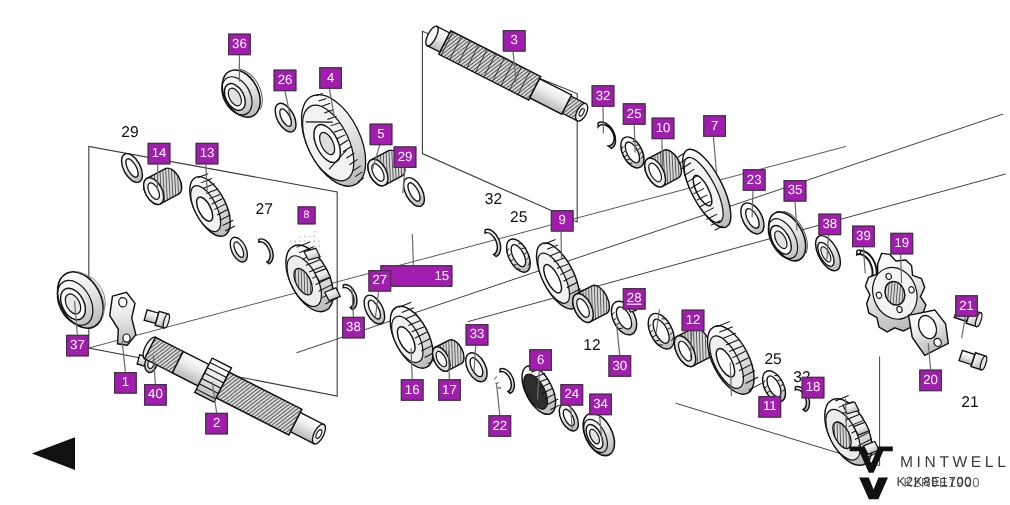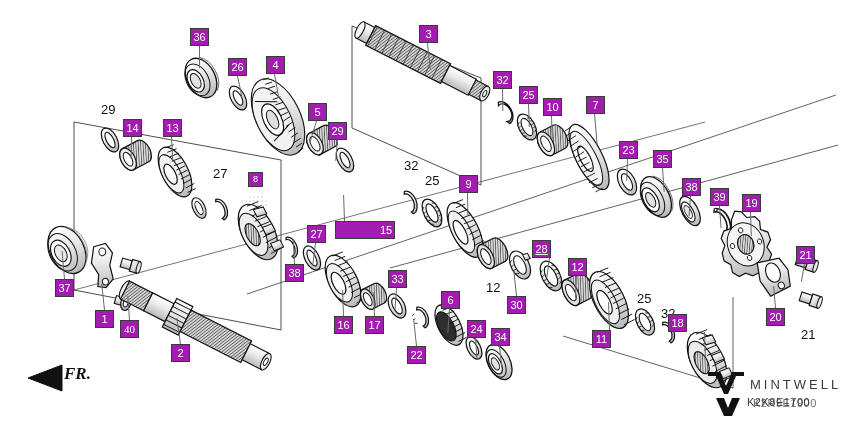--- a/index.html
+++ b/index.html
@@ -572,21 +572,21 @@
       <div class="leader" style="left: 775px; top: 308px; width: 22px; transform: rotate(-95deg);"></div>
       <div class="callout" style="left: 766px; top: 308px;">20</div>
       <div class="plainlabel" style="left: 101px; top: 103px;">29</div>
       <div class="leader" style="left: 132px; top: 137px; width: 22px; transform: rotate(91deg);"></div>
       <div class="callout" style="left: 123px; top: 119px;">14</div>
       <div class="leader" style="left: 172px; top: 137px; width: 24px; transform: rotate(87deg);"></div>
       <div class="callout" style="left: 163px; top: 119px;">13</div>
       <div class="plainlabel" style="left: 213px; top: 167px;">27</div>
       <div class="callout small" style="left: 248px; top: 172px;">8</div>
       <div class="leader" style="left: 344px; top: 221px; width: 26px; transform: rotate(-92deg);"></div>
-      <div class="callout" style="left: 335px; top: 221px; padding-left: 44px;">15</div>
+      <div class="callout" style="left: 317px; top: 221px; padding-left: 44px;">15</div>
       <div class="plainlabel" style="left: 404px; top: 159px;">32</div>
       <div class="plainlabel" style="left: 425px; top: 174px;">25</div>
       <div class="leader" style="left: 468px; top: 193px; width: 22px; transform: rotate(89deg);"></div>
       <div class="callout" style="left: 459px; top: 175px;">9</div>
       <div class="leader" style="left: 316px; top: 243px; width: 22px; transform: rotate(97deg);"></div>
       <div class="callout" style="left: 307px; top: 225px;">27</div>
       <div class="leader" style="left: 294px; top: 264px; width: 24px; transform: rotate(-93deg);"></div>
       <div class="callout" style="left: 285px; top: 264px;">38</div>
       <div class="leader" style="left: 343px; top: 316px; width: 26px; transform: rotate(-92deg);"></div>
       <div class="callout" style="left: 334px; top: 316px;">16</div>
@@ -597,45 +597,42 @@
       <div class="leader" style="left: 416px; top: 346px; width: 26px; transform: rotate(-96deg);"></div>
       <div class="callout" style="left: 407px; top: 346px;">22</div>
       <div class="leader" style="left: 450px; top: 309px; width: 24px; transform: rotate(94deg);"></div>
       <div class="callout" style="left: 441px; top: 291px;">6</div>
       <div class="leader" style="left: 476px; top: 338px; width: 20px; transform: rotate(86deg);"></div>
       <div class="callout" style="left: 467px; top: 320px;">24</div>
       <div class="leader" style="left: 500px; top: 346px; width: 22px; transform: rotate(84deg);"></div>
       <div class="callout" style="left: 491px; top: 328px; text-align: center;">34</div>
       <div class="plainlabel" style="left: 486px; top: 281px;">12</div>
       <div class="leader" style="left: 550px; top: 258px; width: 20px; transform: rotate(98deg);"></div>
-      <div class="callout" style="left: 532px; top: 240px; text-decoration: underline;">28</div>
+      <div class="callout" style="left: 519px; top: 240px; text-decoration: underline;">28</div>
       <div class="leader" style="left: 516px; top: 296px; width: 26px; transform: rotate(-96deg);"></div>
       <div class="callout" style="left: 507px; top: 296px;">30</div>
       <div class="leader" style="left: 577px; top: 276px; width: 22px; transform: rotate(93deg);"></div>
       <div class="callout" style="left: 568px; top: 258px;">12</div>
       <div class="leader" style="left: 609px; top: 330px; width: 28px; transform: rotate(-92deg);"></div>
-      <div class="callout" style="left: 592px; top: 330px;">11</div>
+      <div class="callout" style="left: 632px; top: 330px;">11</div>
       <div class="plainlabel" style="left: 637px; top: 292px;">25</div>
       <div class="plainlabel" style="left: 661px; top: 307px;">32</div>
       <div class="leader" style="left: 705px; top: 332px; width: 24px; transform: rotate(88deg);"></div>
       <div class="callout" style="left: 668px; top: 314px;">18</div>
       <div class="leader" style="left: 64px; top: 279px; width: 28px; transform: rotate(-95deg);"></div>
       <div class="callout" style="left: 55px; top: 279px;">37</div>
       <div class="leader" style="left: 104px; top: 310px; width: 26px; transform: rotate(-96deg);"></div>
       <div class="callout" style="left: 95px; top: 310px;">1</div>
       <div class="leader" style="left: 129px; top: 320px; width: 24px; transform: rotate(-94deg);"></div>
-      <div class="callout" style="left: 120px; top: 320px; font-family: Liberation Serif, serif;">40</div>
+      <div class="callout" style="left: 120px; top: 320px;">40</div>
       <div class="leader" style="left: 180px; top: 344px; width: 26px; transform: rotate(-98deg);"></div>
       <div class="callout" style="left: 171px; top: 344px;">2</div>
       <div class="plainlabel" style="left: 801px; top: 328px;">21</div>
     </div>
 
-  <div id="fr-marker">
-    <span class="fr-text">FR.</span>
-  </div>
 
   <div id="watermark">
     <span class="wm-name">MINTWELL</span>
     <span class="wm-code ghost">K2R9E1900</span>
     <span class="wm-code">K2K8E1700</span>
   </div>
 
 </div>
 
 </body></html>

